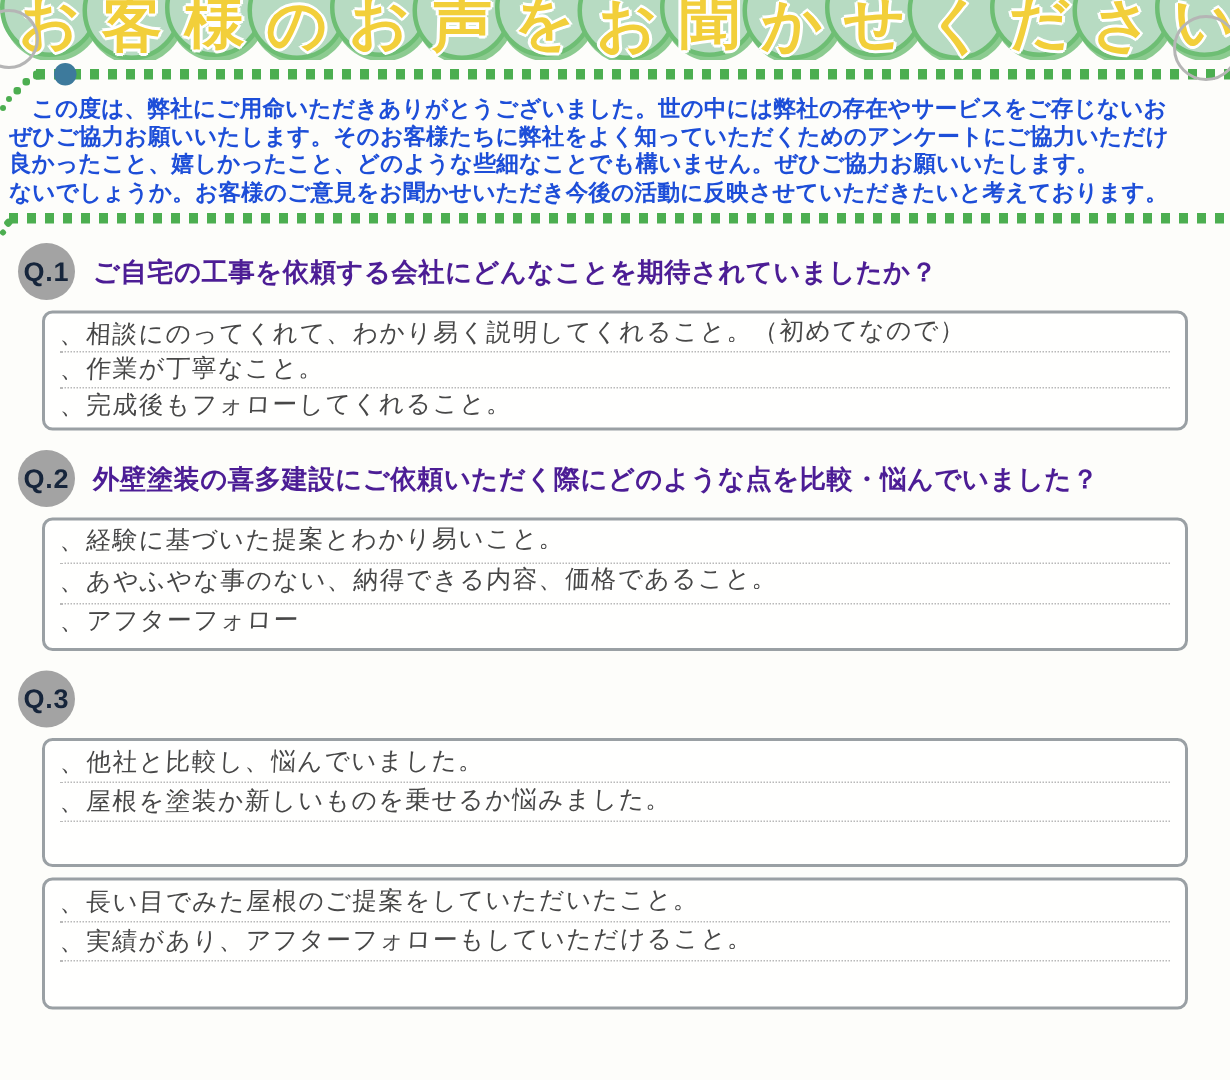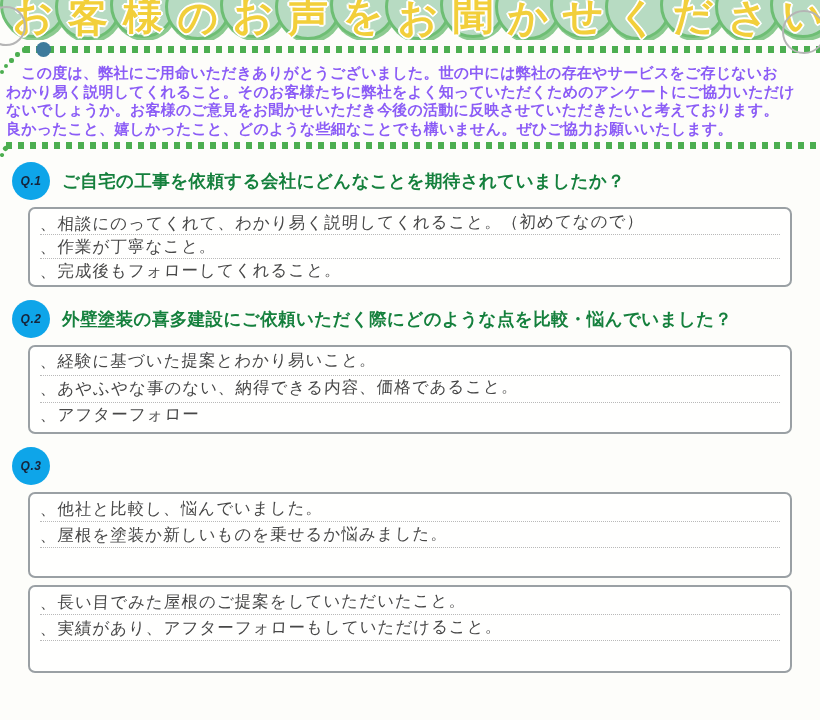--- a/index.html
+++ b/index.html
@@ -45,34 +45,34 @@
     background:#3d7a9c;z-index:3;
   }
   .diag-dot{position:absolute;background:#4cae50;border-radius:2px;z-index:2;}
   .sep2{
     position:relative;height:7px;margin:4px 0 0 6px;
     background:repeating-linear-gradient(90deg,#4cae50 0 6px,transparent 6px 12px);
   }
   
   .intro{
     margin:7px 4px 0 6px;
-    color:#8b5cf6;font-weight:bold;font-size:15px;line-height:18.5px;
+    color:#1d4ed8;font-weight:bold;font-size:15px;line-height:18.5px;
     letter-spacing:0.2px;white-space:nowrap;
   }
   .intro p{margin:0;}
   
   .qsec{position:relative;}
   .qhead{display:flex;align-items:center;margin:13px 0 0 12px;}
   .qbadge{
     flex:0 0 auto;width:38px;height:38px;border-radius:50%;
-    background:#0ea5e9;color:#16253b;font-weight:bold;font-size:12px;
-    display:flex;align-items:center;justify-content:center;letter-spacing:0.5px;font-style:italic;
+    background:#a3a3a3;color:#16253b;font-weight:bold;font-size:18px;
+    display:flex;align-items:center;justify-content:center;letter-spacing:0.5px;
   }
   .qtext{
-    margin-left:12px;color:#15803d;font-weight:bold;font-size:17.5px;letter-spacing:0.4px;
+    margin-left:12px;color:#4c1d95;font-weight:bold;font-size:17.5px;letter-spacing:0.4px;
     white-space:nowrap;
   }
   .abox{
     margin:7px 28px 0 28px;
     background:#fffffe;
     border:2px solid #9aa0a4;border-radius:7px;
     padding:2px 10px 3px 10px;
   }
   .arow{
     height:23px;line-height:23px;
@@ -102,23 +102,23 @@
   <span class="teal-dot"></span>
   <span class="diag-dot" style="left:22px;top:6px;width:6px;height:6px;"></span>
   <span class="diag-dot" style="left:15px;top:11px;width:5px;height:5px;"></span>
   <span class="diag-dot" style="left:9px;top:17px;width:5px;height:5px;"></span>
   <span class="diag-dot" style="left:4px;top:23px;width:4px;height:4px;"></span>
   <span class="diag-dot" style="left:0px;top:29px;width:4px;height:4px;"></span>
 </div>
 
 <div class="intro">
   <p>　この度は、弊社にご用命いただきありがとうございました。世の中には弊社の存在やサービスをご存じないお</p>
-  <p>わかり易く説明してくれること。そのお客様たちに弊社をよく知っていただくためのアンケートにご協力いただけ</p>
+  <p>ぜひご協力お願いいたします。そのお客様たちに弊社をよく知っていただくためのアンケートにご協力いただけ</p>
+  <p>良かったこと、嬉しかったこと、どのような些細なことでも構いません。ぜひご協力お願いいたします。</p>
   <p>ないでしょうか。お客様のご意見をお聞かせいただき今後の活動に反映させていただきたいと考えております。</p>
-  <p>良かったこと、嬉しかったこと、どのような些細なことでも構いません。ぜひご協力お願いいたします。</p>
 </div>
 
 <span class="diag-dot" style="left:3px;top:146px;width:5px;height:5px;transform:rotate(45deg);"></span>
 <span class="diag-dot" style="left:0px;top:153px;width:4px;height:4px;transform:rotate(45deg);"></span>
 
 <div class="sep2"></div>
 
 <div class="qsec">
   <div class="qhead">
     <span class="qbadge">Q.1</span>

